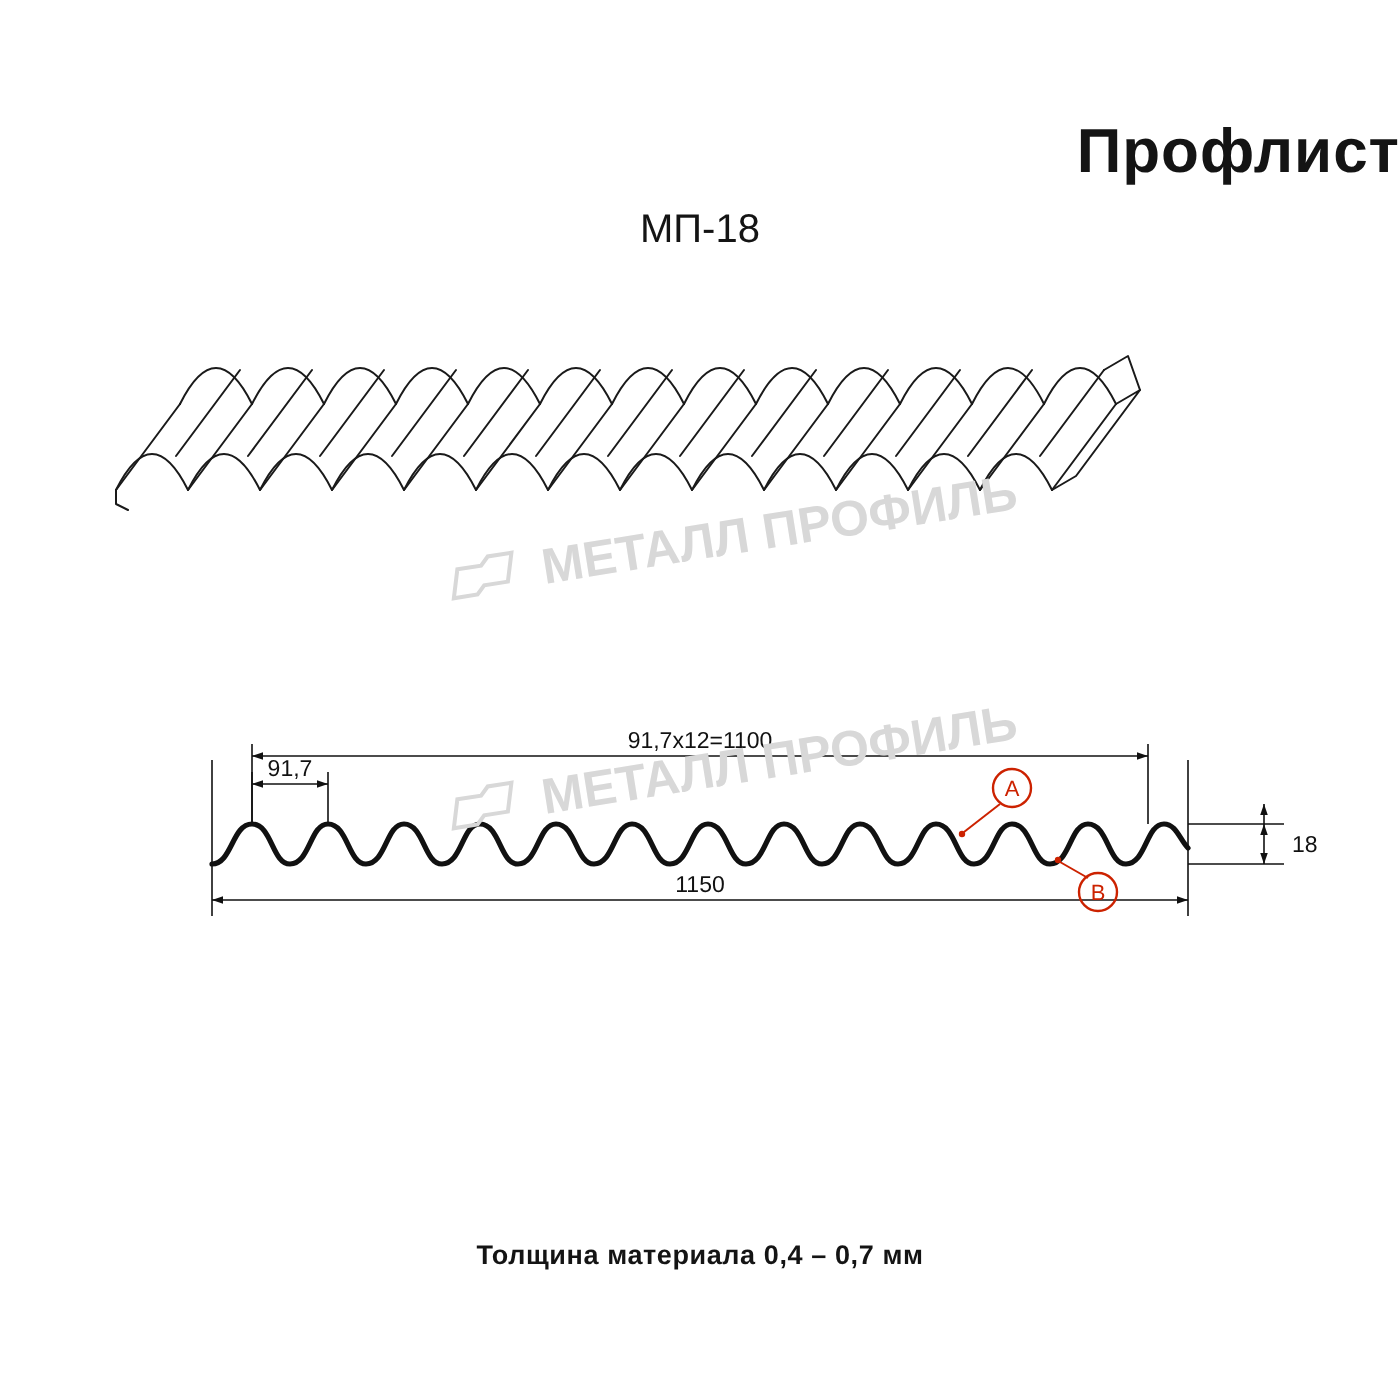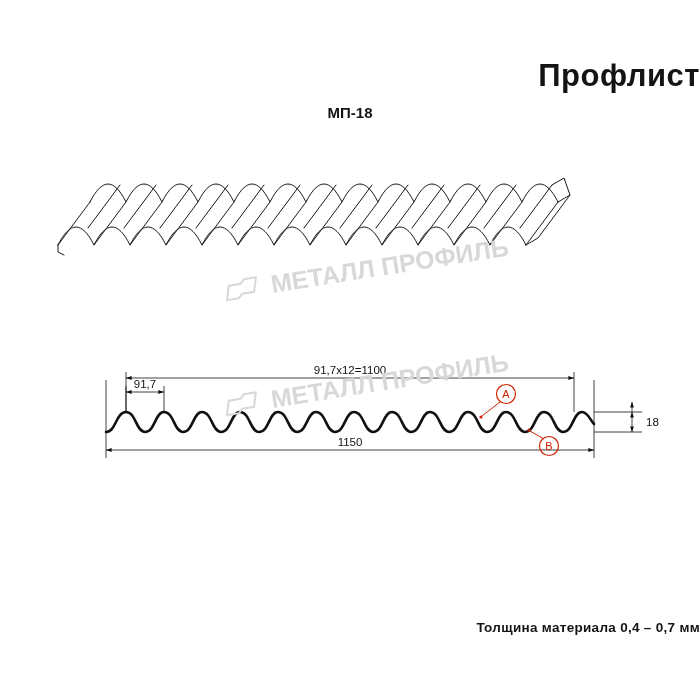--- a/index.html
+++ b/index.html
@@ -30,30 +30,30 @@
     font-weight: bold;
     letter-spacing: 0.5px;
     color: #141414;
   }
   .subtitle {
     position: absolute;
     top: 104px;
     left: 0;
     width: 700px;
     text-align: center;
-    font-size: 15px;
-    font-weight: bold;
+    font-size: 20px;
+    font-weight: normal;
     color: #141414;
   }
   .footer-note {
     position: absolute;
     top: 620px;
     left: 0;
     width: 700px;
-    text-align: right;
+    text-align: center;
     font-size: 13.5px;
     font-weight: bold;
     letter-spacing: 0.3px;
     color: #141414;
   }
   .iso-wrap {
     position: absolute;
     top: 140px;
     left: 50px;
     width: 600px;

